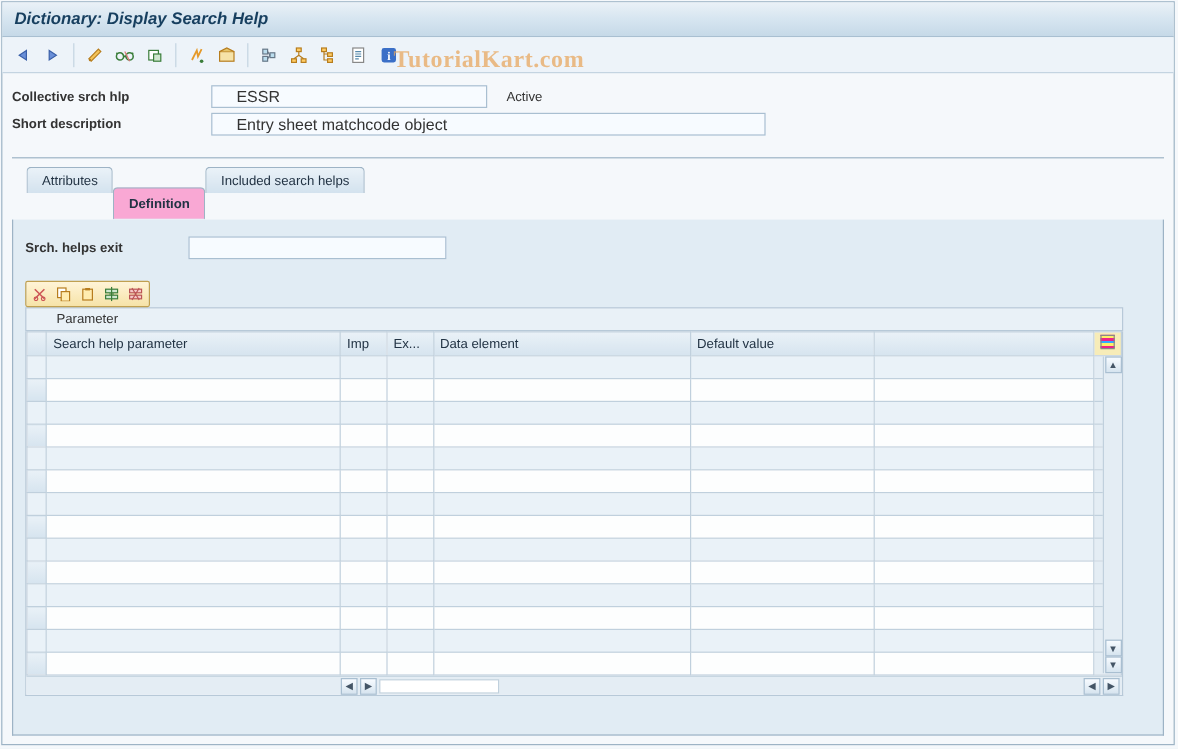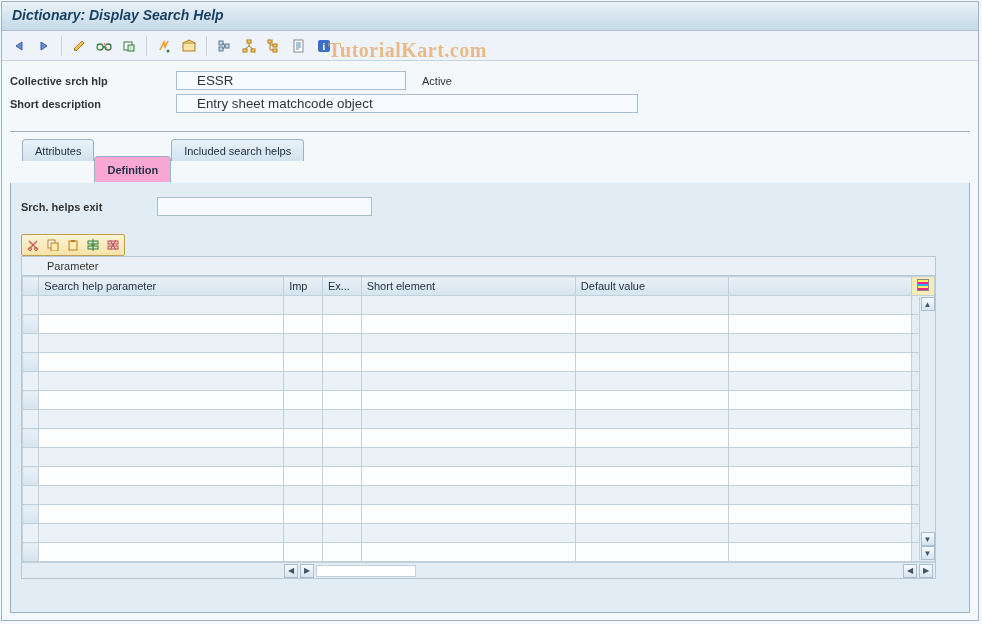--- a/index.html
+++ b/index.html
@@ -387,21 +387,21 @@
                 <col style="width:150px">
                 <col style="width:180px">
                 <col style="width:22px">
             </colgroup>
             <tbody>
                 <tr>
               <th class="rownum"></th>
               <th>Search help parameter</th>
               <th>Imp</th>
               <th>Ex...</th>
-              <th>Short element</th>
+              <th>Data element</th>
               <th>Default value</th>
               <th></th>
               <th class="config-col"><span class="cfg-glyph"></span></th>
             </tr>
             </tbody>
               <tbody id="grid-body">
                 <tr class="alt">
                   <td class="rownum"></td>
                   <td></td>
                   <td class="cb"></td>

